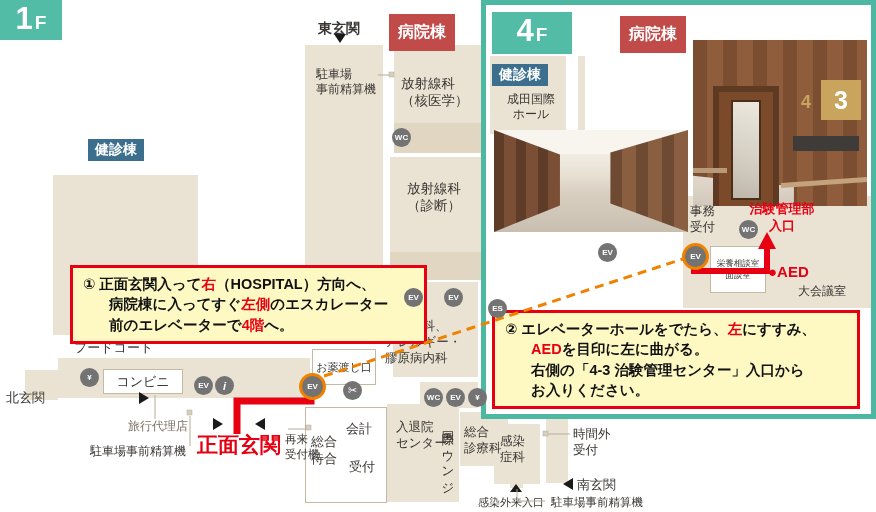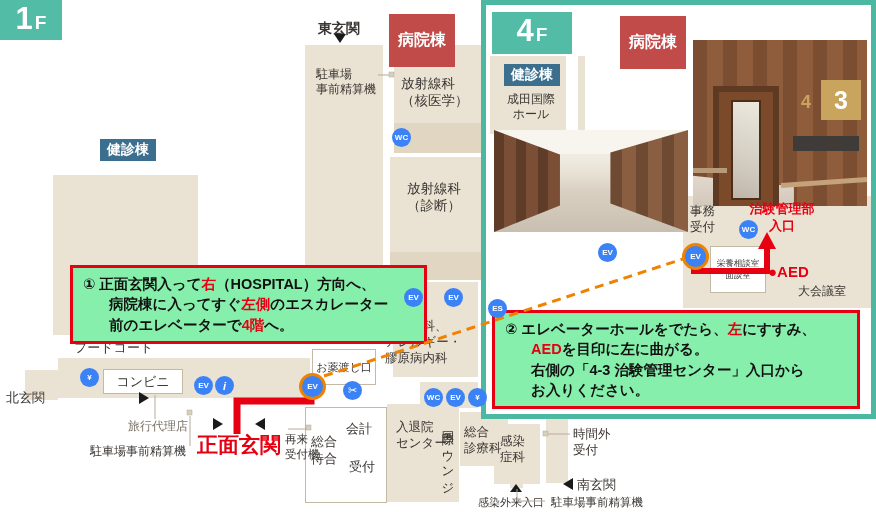--- a/index.html
+++ b/index.html
@@ -13,27 +13,27 @@
   .blk{position:absolute;background:var(--beige);z-index:1;}
   .blk2{position:absolute;background:var(--beige2);z-index:1;}
   .wbox{position:absolute;background:#fff;border:1px solid #c4b9a4;z-index:3;box-sizing:border-box;}
   .t{position:absolute;font-size:12px;color:var(--ink);line-height:1.28;white-space:pre-line;z-index:6;}
   .b{font-weight:bold;}
   .tc{text-align:center;}
   .gray{color:var(--gray);}
   .floor-tag{position:absolute;background:var(--teal);color:#fff;z-index:8;display:flex;align-items:baseline;justify-content:center;font-weight:bold;}
   .floor-tag .n{font-size:31px;line-height:38px;}
   .floor-tag .f{font-size:19px;margin-left:2px;}
-  .tag{position:absolute;color:#fff;font-weight:bold;font-size:16px;padding:16px 9px;z-index:8;white-space:nowrap;}
+  .tag{position:absolute;color:#fff;font-weight:bold;font-size:16px;padding:8px 9px;z-index:8;white-space:nowrap;}
   .tag.red{background:var(--tagred);}
-  .tag.navy{background:var(--navy);font-size:14px;padding:2px 7px;margin-left:12px;}
-  .note{position:absolute;background:#86efac;border:3px solid var(--red);z-index:10;font-weight:bold;font-size:14.5px;line-height:1.4;color:#111;padding:6px 10px;box-sizing:border-box;}
+  .tag.navy{background:var(--navy);font-size:14px;padding:2px 7px;}
+  .note{position:absolute;background:#fef9c3;border:3px solid var(--red);z-index:10;font-weight:bold;font-size:14.5px;line-height:1.4;color:#111;padding:6px 10px;box-sizing:border-box;}
   .note .in{display:block;margin-left:1.8em;text-indent:-1.8em;white-space:pre-line;}
   .note .red, .redtxt{color:var(--red);}
-  .cicon{position:absolute;width:19px;height:19px;border-radius:50%;background:#3b82f6;color:#fff;display:flex;align-items:center;justify-content:center;font-size:8px;font-weight:bold;z-index:60;letter-spacing:0;}
+  .cicon{position:absolute;width:19px;height:19px;border-radius:50%;background:#737373;color:#fff;display:flex;align-items:center;justify-content:center;font-size:8px;font-weight:bold;z-index:60;letter-spacing:0;}
   .cicon.ring{width:21px;height:21px;border:3px solid var(--orange);}
   .vert{writing-mode:vertical-rl;letter-spacing:2px;}
   #overlay{position:absolute;left:0;top:0;z-index:50;pointer-events:none;}
   .inset{position:absolute;left:481px;top:0;width:395px;height:419px;border:5px solid var(--tealborder);background:#fff;box-sizing:border-box;z-index:2;}
   
   .photo-hall{position:absolute;left:494px;top:130px;width:194px;height:102px;z-index:7;background:linear-gradient(180deg,#f6f3ec 0%,#efeadf 30%,#e6dfd2 45%,#d9d0c2 60%,#c9bfb1 100%);overflow:hidden;}
   .photo-hall .lw{position:absolute;left:0;top:0;width:34%;height:100%;background:repeating-linear-gradient(90deg,#5e3c28 0 10px,#7a4f35 10px 22px);clip-path:polygon(0 0,100% 24%,100% 74%,0 100%);}
   .photo-hall .rw{position:absolute;right:0;top:0;width:40%;height:100%;background:repeating-linear-gradient(90deg,#6e4a33 0 12px,#8a5f41 12px 26px);clip-path:polygon(100% 0,0 22%,0 72%,100% 100%);}
   .photo-hall .ceil{position:absolute;left:0;top:0;width:100%;height:24%;background:#f8f5ef;}
   

